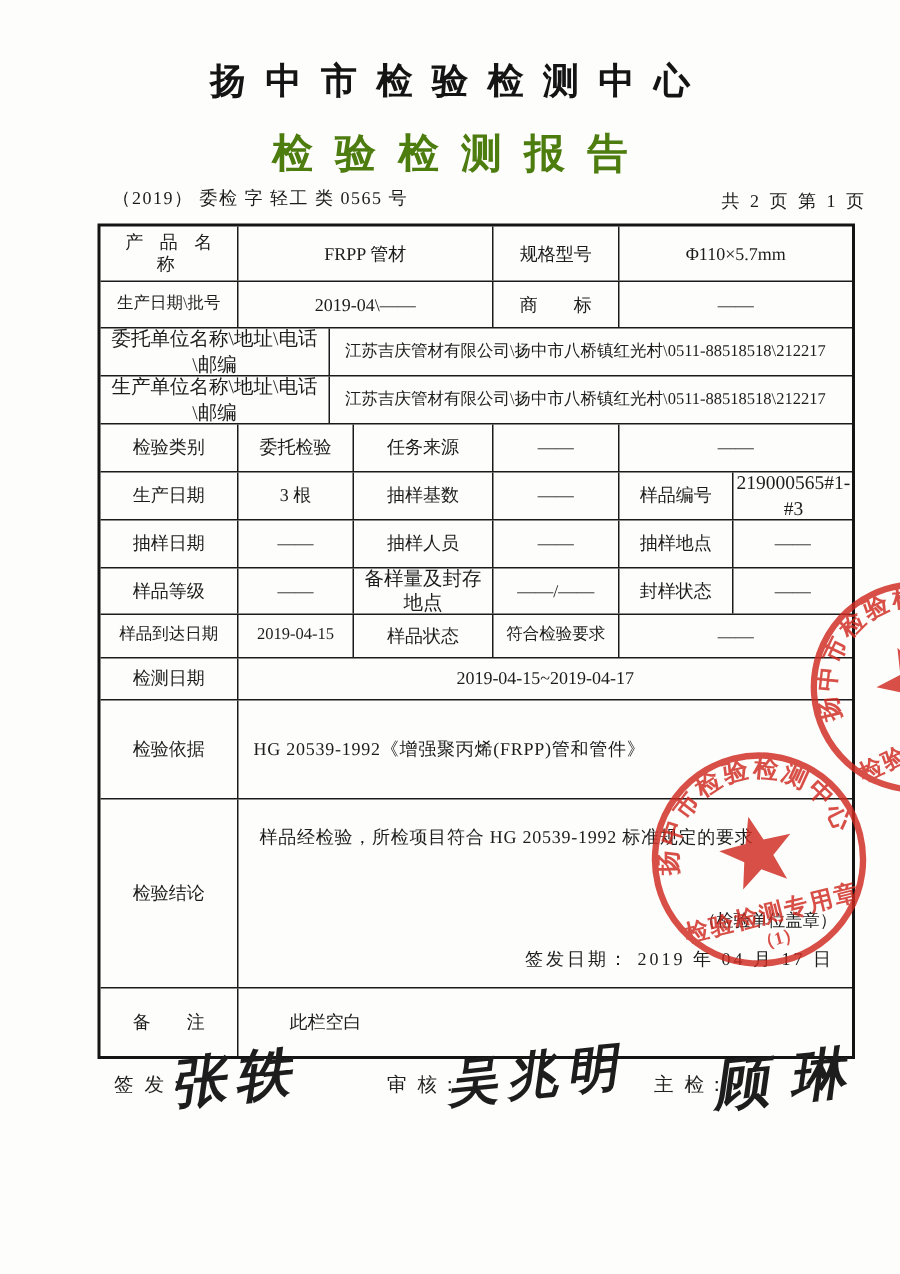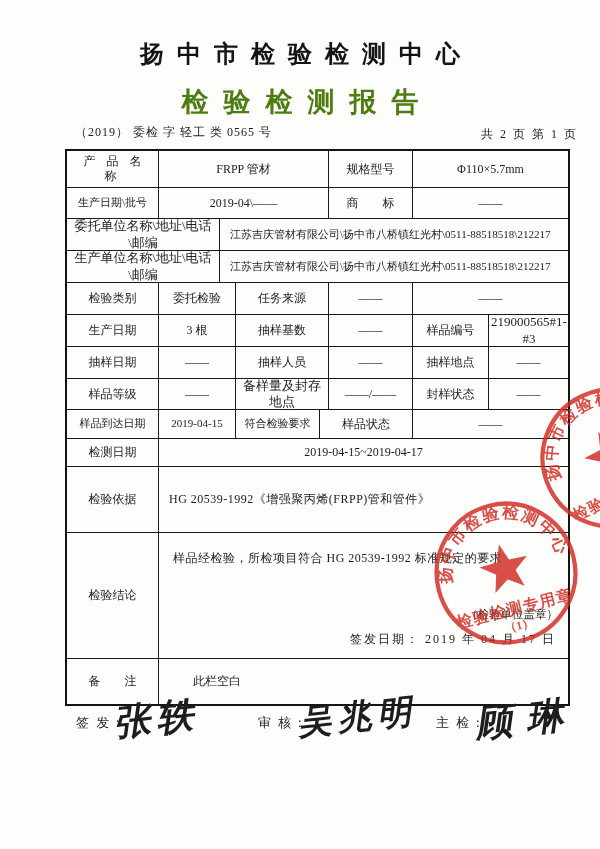--- a/index.html
+++ b/index.html
@@ -139,22 +139,22 @@
     <div class="c w1">样品等级</div>
     <div class="c w2">——</div>
     <div class="c w3 small">备样量及封存地点</div>
     <div class="c w4">——/——</div>
     <div class="c w5">封样状态</div>
     <div class="c w6">——</div>
   </div>
   <div class="row h28">
     <div class="c w1 f11">样品到达日期</div>
     <div class="c w2 f11">2019-04-15</div>
+    <div class="c w3">样品状态</div>
     <div class="c w4 f11">符合检验要求</div>
-    <div class="c w3">样品状态</div>
     <div class="c w6">——</div>
   </div>
   <div class="row h27">
     <div class="c w1">检测日期</div>
     <div class="c w2to6">2019-04-15~2019-04-17</div>
   </div>
   <div class="row h65">
     <div class="c w1">检验依据</div>
     <div class="c w2to6 left basis-text">HG 20539-1992《增强聚丙烯(FRPP)管和管件》</div>
   </div>

